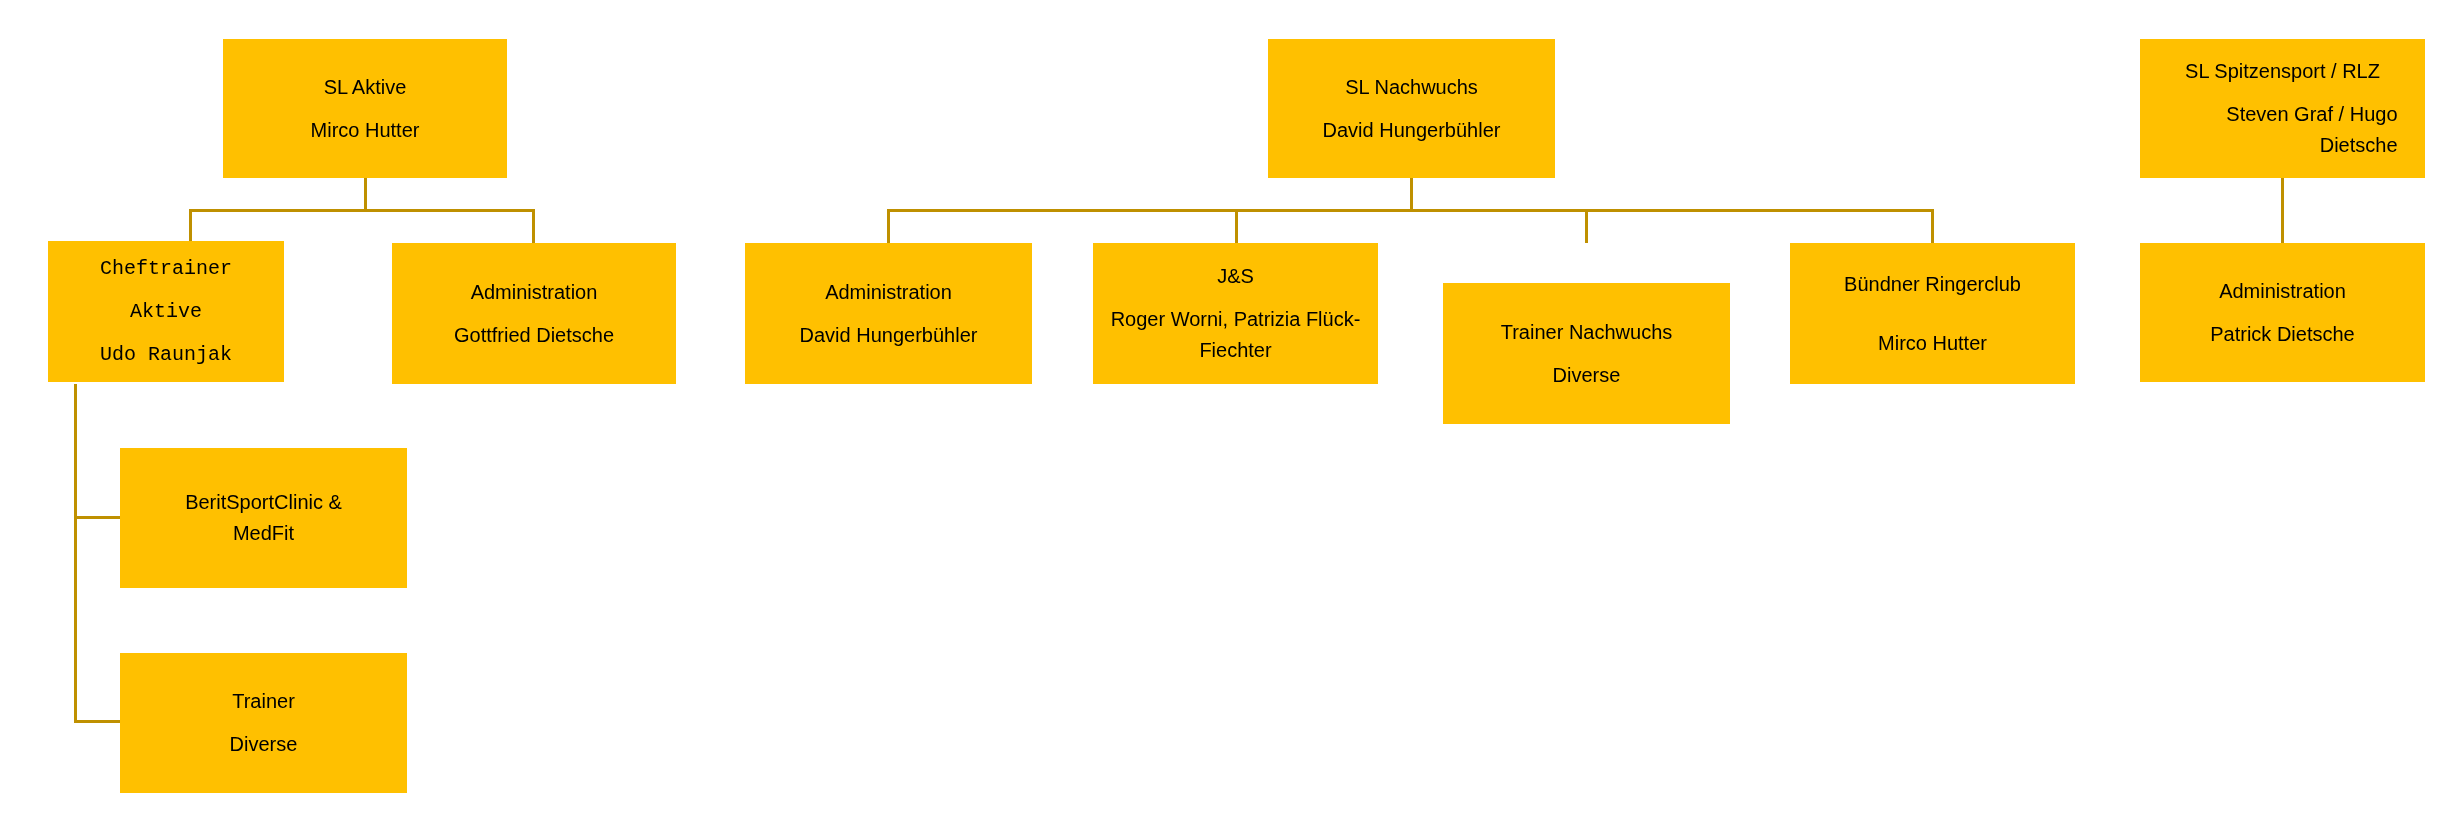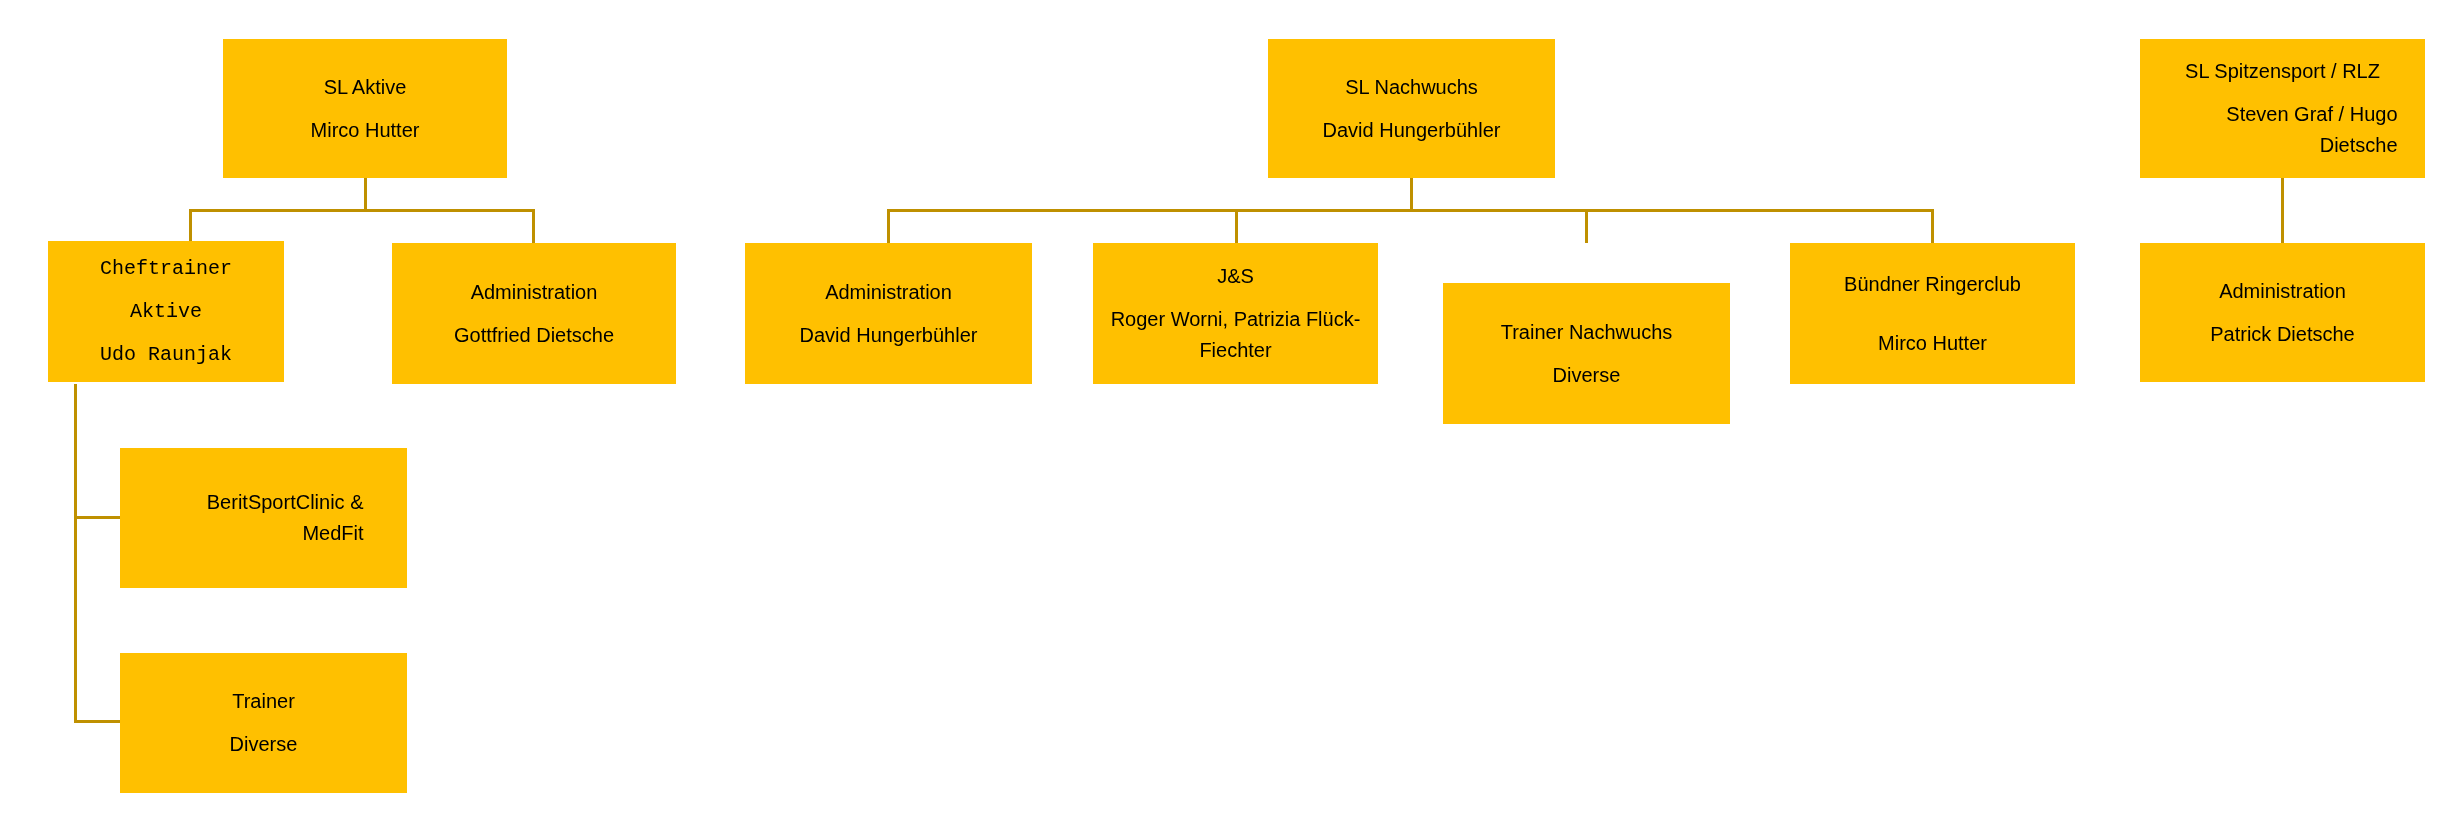--- a/index.html
+++ b/index.html
@@ -106,21 +106,21 @@
   <div class="node" style="left:1790px; top:243px; width:285px; height:141px;gap:16px;">
     <p>Bündner Ringerclub</p>
     <p>Mirco Hutter</p>
   </div>
 
   <div class="node" style="left:2140px; top:243px; width:285px; height:139px;">
     <p>Administration</p>
     <p>Patrick Dietsche</p>
   </div>
 
-  <div class="node" style="left:120px; top:448px; width:287px; height:140px;text-align:right;">
+  <div class="node" style="left:120px; top:448px; width:287px; height:140px;">
     <p class="w200">BeritSportClinic &amp; MedFit</p>
   </div>
 
   <div class="node" style="left:120px; top:653px; width:287px; height:140px;">
     <p>Trainer</p>
     <p>Diverse</p>
   </div>
 
 </div>
 

